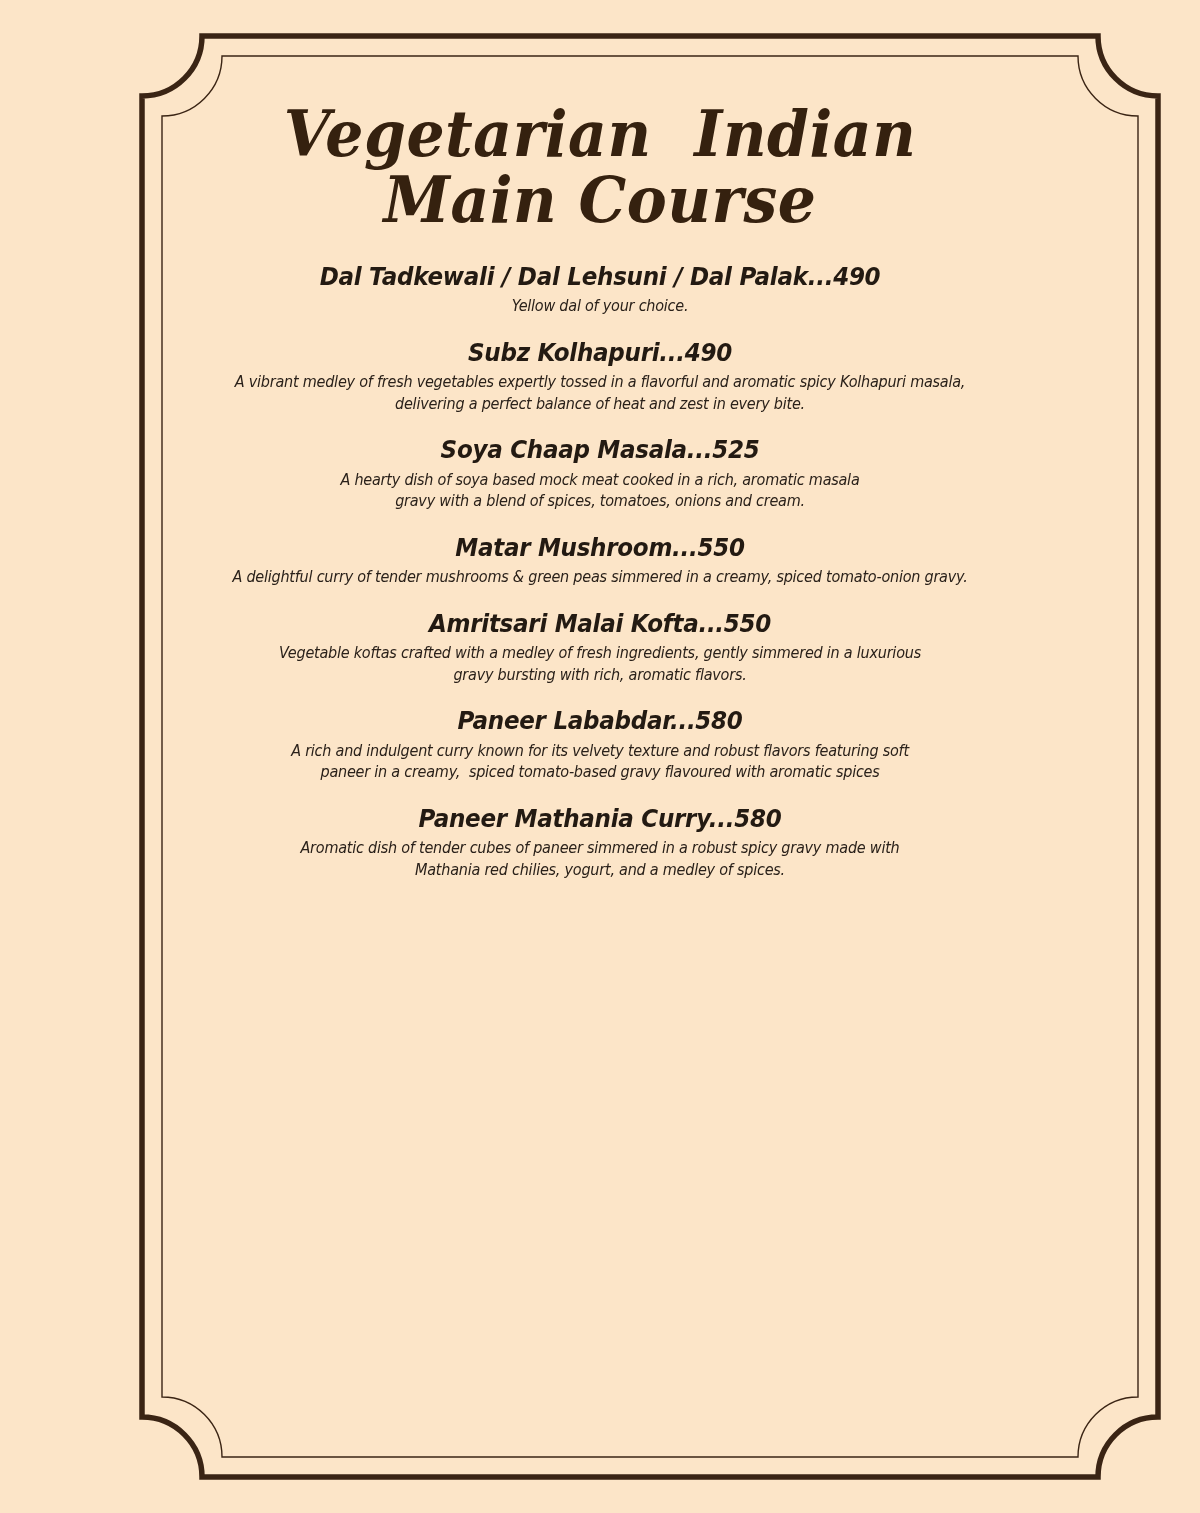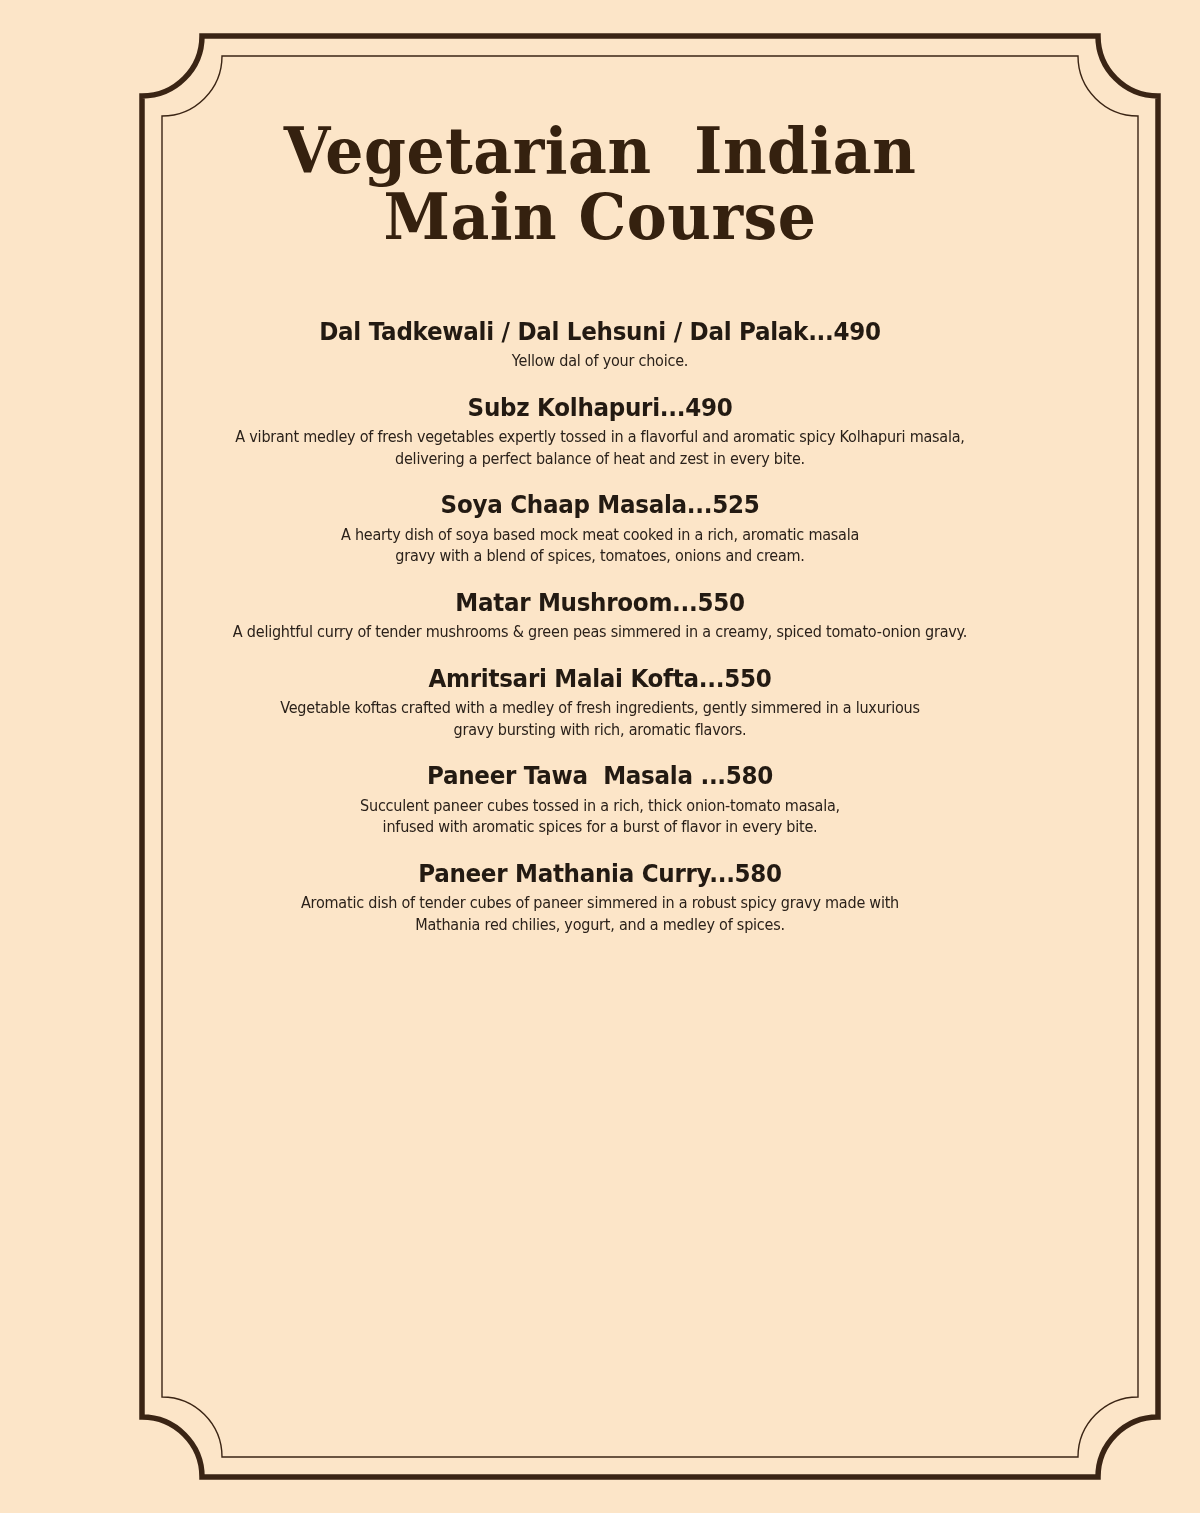--- a/index.html
+++ b/index.html
@@ -29,45 +29,46 @@
     inset: 0;
     width: 1200px;
     height: 1513px;
     pointer-events: none;
   }
 
   
   .content {
     position: absolute;
     left: 196px;
-    top: 97px;
+    top: 80px;
     width: 808px;
     text-align: center;
     color: #241a12;
+    font-style: italic;
   }
 
   .menu-title {
     font-family: "DejaVu Serif", serif;
     font-weight: bold;
     font-size: 60px;
     line-height: 1.03;
     letter-spacing: 0.5px;
     color: #35210f;
     margin: 22px 0 0 0;
     text-align: center;
     transform: scaleY(1.06);
     transform-origin: top center;
   }
   .menu-title .title-line {
     display: block;
     white-space: pre;
   }
 
   .items {
-    margin-top: 74px;
+    margin-top: 36px;
     text-align: center;
   }
 
   .menu-item {
     margin-bottom: 20px;
   }
 
   .item-name {
     font-family: "DejaVu Sans", sans-serif;
     font-weight: bold;
@@ -158,24 +159,24 @@
           </div>
         </div>
         <div class="menu-item">
           <span class="item-name">Amritsari Malai Kofta...550</span>
           <div class="item-desc">
             <span class="desc-line">Vegetable koftas crafted with a medley of fresh ingredients, gently simmered in a luxurious</span>
             <span class="desc-line">gravy bursting with rich, aromatic flavors.</span>
           </div>
         </div>
         <div class="menu-item">
-          <span class="item-name">Paneer Tawa  Masala ...580</span>
+          <span class="item-name">Paneer Lababdar...580</span>
           <div class="item-desc">
-            <span class="desc-line">Succulent paneer cubes tossed in a rich, thick onion-tomato masala,</span>
-            <span class="desc-line">infused with aromatic spices for a burst of flavor in every bite.</span>
+            <span class="desc-line">A rich and indulgent curry known for its velvety texture and robust flavors featuring soft</span>
+            <span class="desc-line">paneer in a creamy,  spiced tomato-based gravy flavoured with aromatic spices</span>
           </div>
         </div>
         <div class="menu-item">
           <span class="item-name">Paneer Mathania Curry...580</span>
           <div class="item-desc">
             <span class="desc-line">Aromatic dish of tender cubes of paneer simmered in a robust spicy gravy made with</span>
             <span class="desc-line">Mathania red chilies, yogurt, and a medley of spices.</span>
           </div>
         </div>
       </div>

